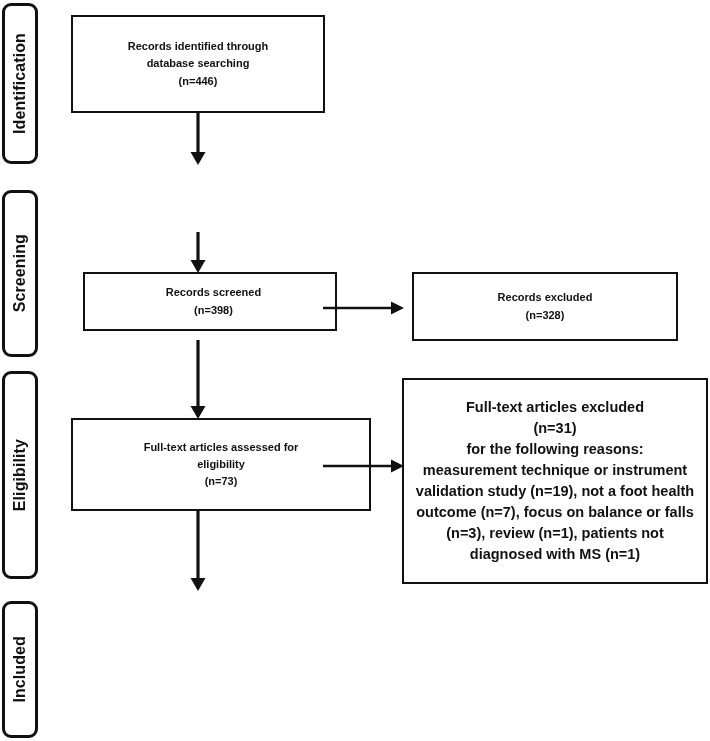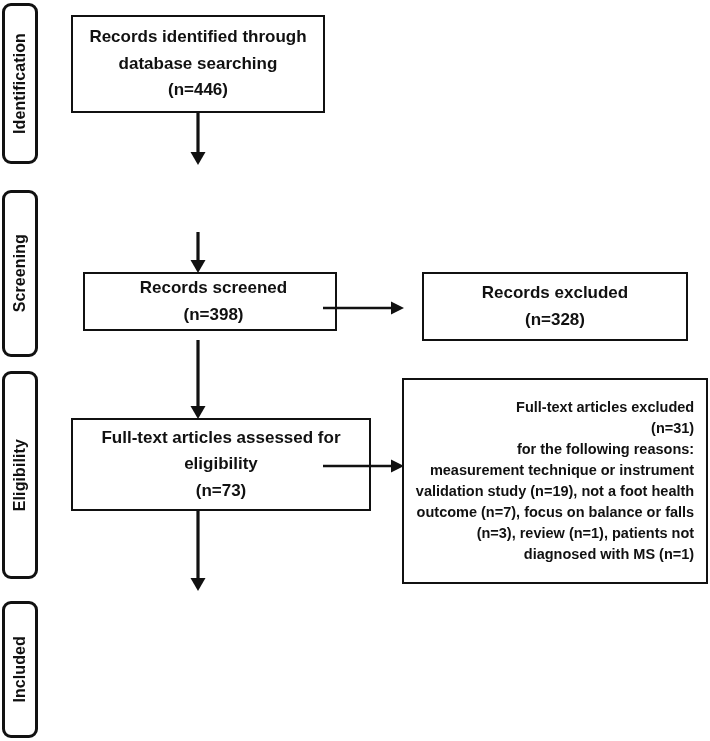--- a/index.html
+++ b/index.html
@@ -45,32 +45,31 @@
     position: absolute;
     box-sizing: border-box;
     border: 2px solid #111111;
     background: #ffffff;
     display: flex;
     align-items: center;
     justify-content: center;
     text-align: center;
   }
   .flow-box-text {
-    font-size: 17px;
+    font-size: 11px;
     font-weight: bold;
     color: #111111;
     line-height: 1.55;
     padding: 0 8px;
     white-space: pre-line;
   }
   .flow-box-text.dense {
     line-height: 1.45;
     font-size: 14.5px;
     padding: 0 4px;
-    text-align: right;
   }
 
   
   .connector {
     position: absolute;
   }
   .connector svg {
     display: block;
     overflow: visible;
   }
@@ -108,21 +107,21 @@
 (n=398)</span>
   </div>
 
   <div class="flow-box" style="left:71px; top:418px; width:300px; height:93px;">
     <span class="flow-box-text">Full-text articles assessed for
 eligibility
 (n=73)</span>
   </div>
 
 
-  <div class="flow-box" style="left:422px; top:272px; width:266px; height:69px;">
+  <div class="flow-box" style="left:412px; top:272px; width:266px; height:69px;">
     <span class="flow-box-text">Records excluded
 (n=328)</span>
   </div>
 
   <div class="flow-box" style="left:402px; top:378px; width:306px; height:206px;">
     <span class="flow-box-text dense">Full-text articles excluded
 (n=31)
 for the following reasons:
 measurement technique or instrument
 validation study (n=19), not a foot health

